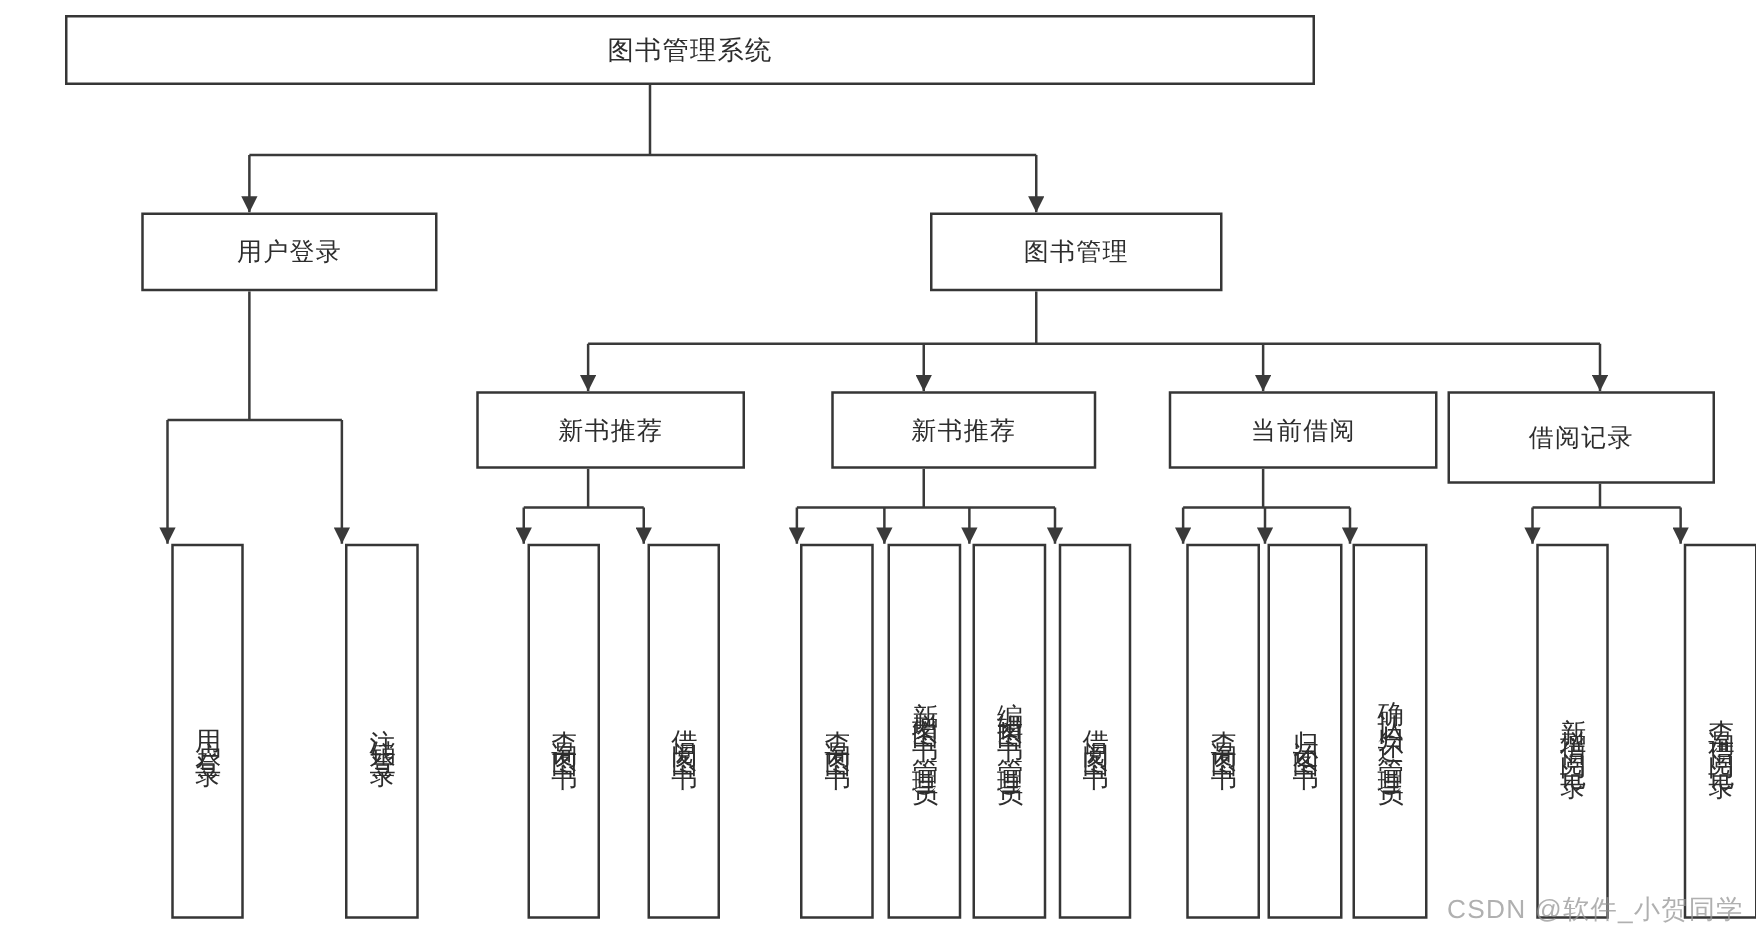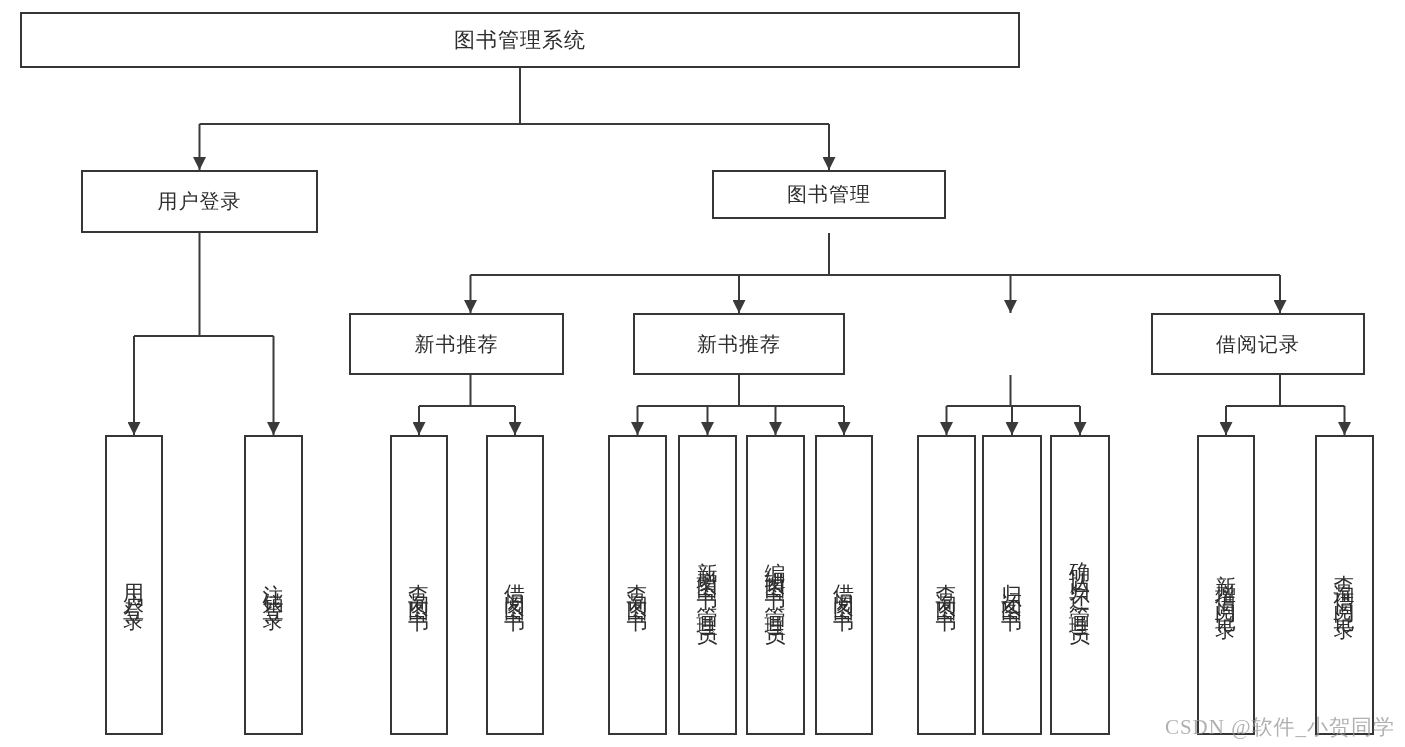--- a/index.html
+++ b/index.html
@@ -20,20 +20,21 @@
   }
   .box {
     position: absolute;
     box-sizing: border-box;
     background: #ffffff;
     border: 2px solid #363636;
     display: flex;
     align-items: center;
     justify-content: center;
     text-align: center;
+    margin-left: 32px;
   }
   .h { font-size: 20px; letter-spacing: 1px; }
   .root { font-size: 21px; }
   .v {
     top: 435px;
     height: 300px;
     font-size: 21px;
   }
   .v .lbl {
     writing-mode: vertical-rl;
@@ -43,21 +44,20 @@
   }
   .watermark {
     position: absolute;
     right: 10px;
     bottom: 6px;
     font-size: 21px;
     letter-spacing: 1px;
     color: rgba(150, 150, 150, 0.75);
     z-index: 5;
     white-space: nowrap;
-    font-family: Liberation Serif, serif;
   }
 </style>
 </head>
 <body>
 
 <div class="canvas">
 
   <svg class="wires" width="1405" height="747" viewBox="0 0 1405 747" xmlns="http://www.w3.org/2000/svg">
     <defs>
       <marker id="ah" viewBox="0 0 10 10" refX="10" refY="5" markerWidth="20" markerHeight="13" orient="auto" markerUnits="userSpaceOnUse">
@@ -101,31 +101,34 @@
     </g>
   </svg>
 
   <div class="box h root" style="left:20px; top:12px; width:1000px; height:56px">
     <span class="lbl">图书管理系统</span>
   </div>
 
   <div class="box h" style="left:81px; top:170px; width:237px; height:63px">
     <span class="lbl">用户登录</span>
   </div>
-  <div class="box h" style="left:712px; top:170px; width:234px; height:49px">
+  <div class="box h" style="left:712px; top:170px; width:234px; height:63px">
     <span class="lbl">图书管理</span>
   </div>
 
   <div class="box h" style="left:349px; top:313px; width:215px; height:62px">
     <span class="lbl">新书推荐</span>
   </div>
   <div class="box h" style="left:633px; top:313px; width:212px; height:62px">
     <span class="lbl">新书推荐</span>
   </div>
-  <div class="box h" style="left:1151px; top:313px; width:214px; height:62px">
+  <div class="box h" style="left:903px; top:313px; width:215px; height:62px">
+    <span class="lbl">当前借阅</span>
+  </div>
+  <div class="box h" style="left:1126px; top:313px; width:214px; height:74px">
     <span class="lbl">借阅记录</span>
   </div>
 
   <div class="box v" style="left:105px; width:58px">
     <span class="lbl">用户登录</span>
   </div>
   <div class="box v" style="left:244px; width:59px">
     <span class="lbl">注销登录</span>
   </div>
 

